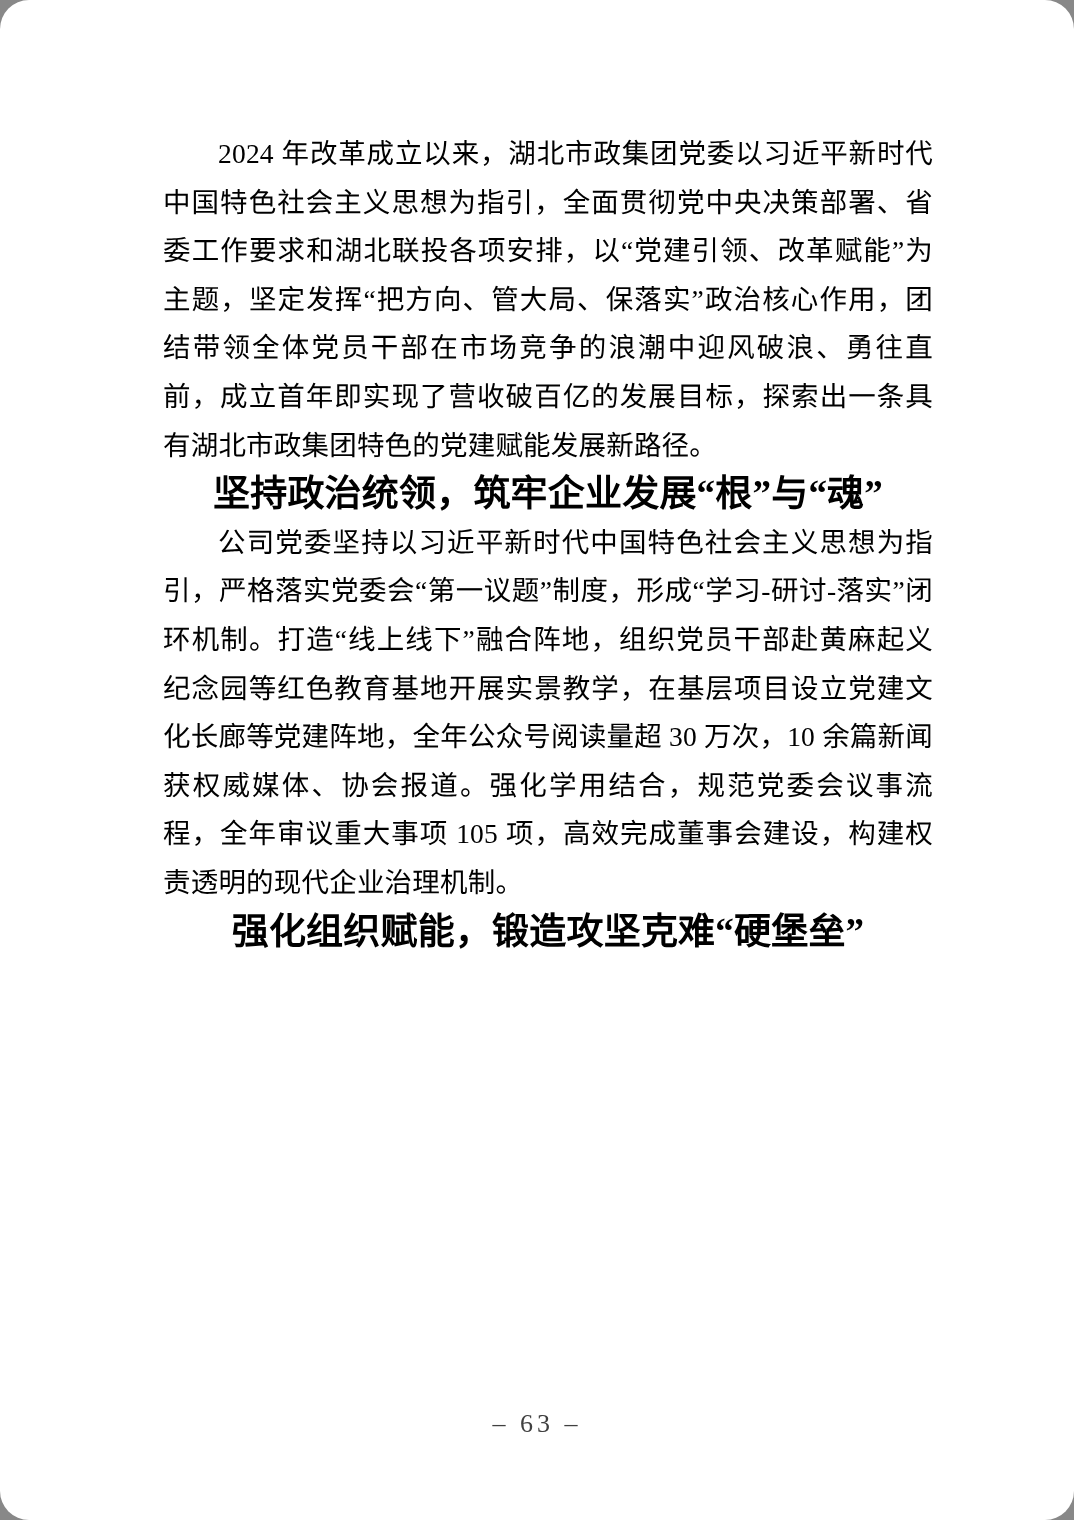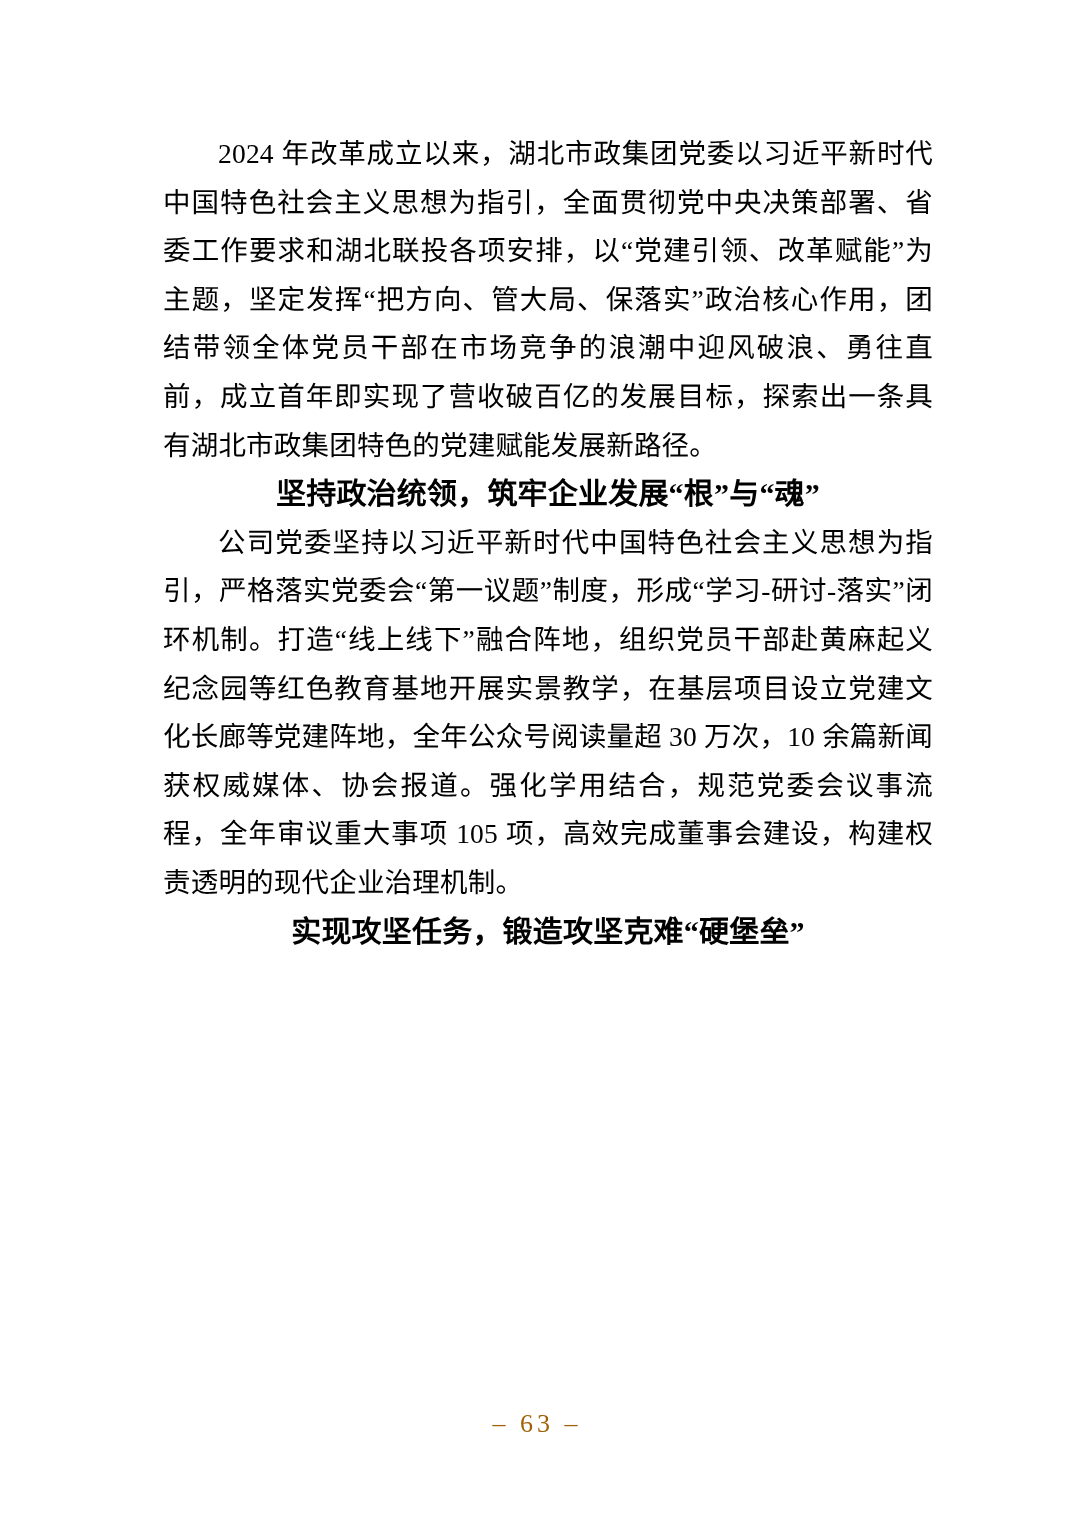--- a/index.html
+++ b/index.html
@@ -9,61 +9,62 @@
   }
   .page {
     position: relative;
     width: 1074px;
     height: 1520px;
     margin: 0 auto;
     background: #ffffff;
     overflow: hidden;
     font-family: "Liberation Serif", "DejaVu Serif", serif;
     color: #000000;
+    border-radius: 29px;
   }
   .content {
     position: absolute;
     left: 163px;
     top: 130px;
     width: 770px;
     font-size: 27.5px;
     line-height: 48.6px;
     text-align: justify;
     text-justify: inter-ideograph;
     letter-spacing: 0.2px;
     word-break: break-all;
   }
   .content p.body-para {
     margin: 0;
     text-indent: 2em;
   }
   .content h2.section-heading {
     margin: 0;
-    font-size: 30px;
+    font-size: 37px;
     line-height: 48.6px;
     font-weight: bold;
     text-align: center;
     text-indent: 0;
   }
   .footer {
     position: absolute;
     left: 0;
     top: 1404px;
     width: 100%;
     text-align: center;
     font-size: 26px;
     line-height: 40px;
     letter-spacing: 4px;
-    color: #a16207;
+    color: #404040;
   }
 </style>
 </head>
 <body>
 
 <div class="page">
   <div class="content">
     <p class="body-para">2024 年改革成立以来，湖北市政集团党委以习近平新时代中国特色社会主义思想为指引，全面贯彻党中央决策部署、省委工作要求和湖北联投各项安排，以“党建引领、改革赋能”为主题，坚定发挥“把方向、管大局、保落实”政治核心作用，团结带领全体党员干部在市场竞争的浪潮中迎风破浪、勇往直前，成立首年即实现了营收破百亿的发展目标，探索出一条具有湖北市政集团特色的党建赋能发展新路径。</p>
     <h2 class="section-heading">坚持政治统领，筑牢企业发展“根”与“魂”</h2>
     <p class="body-para">公司党委坚持以习近平新时代中国特色社会主义思想为指引，严格落实党委会“第一议题”制度，形成“学习-研讨-落实”闭环机制。打造“线上线下”融合阵地，组织党员干部赴黄麻起义纪念园等红色教育基地开展实景教学，在基层项目设立党建文化长廊等党建阵地，全年公众号阅读量超 30 万次，10 余篇新闻获权威媒体、协会报道。强化学用结合，规范党委会议事流程，全年审议重大事项 105 项，高效完成董事会建设，构建权责透明的现代企业治理机制。</p>
-    <h2 class="section-heading">实现攻坚任务，锻造攻坚克难“硬堡垒”</h2>
+    <h2 class="section-heading">强化组织赋能，锻造攻坚克难“硬堡垒”</h2>
   </div>
   <div class="footer">–  63  –</div>
 </div>
 
 </body></html>

